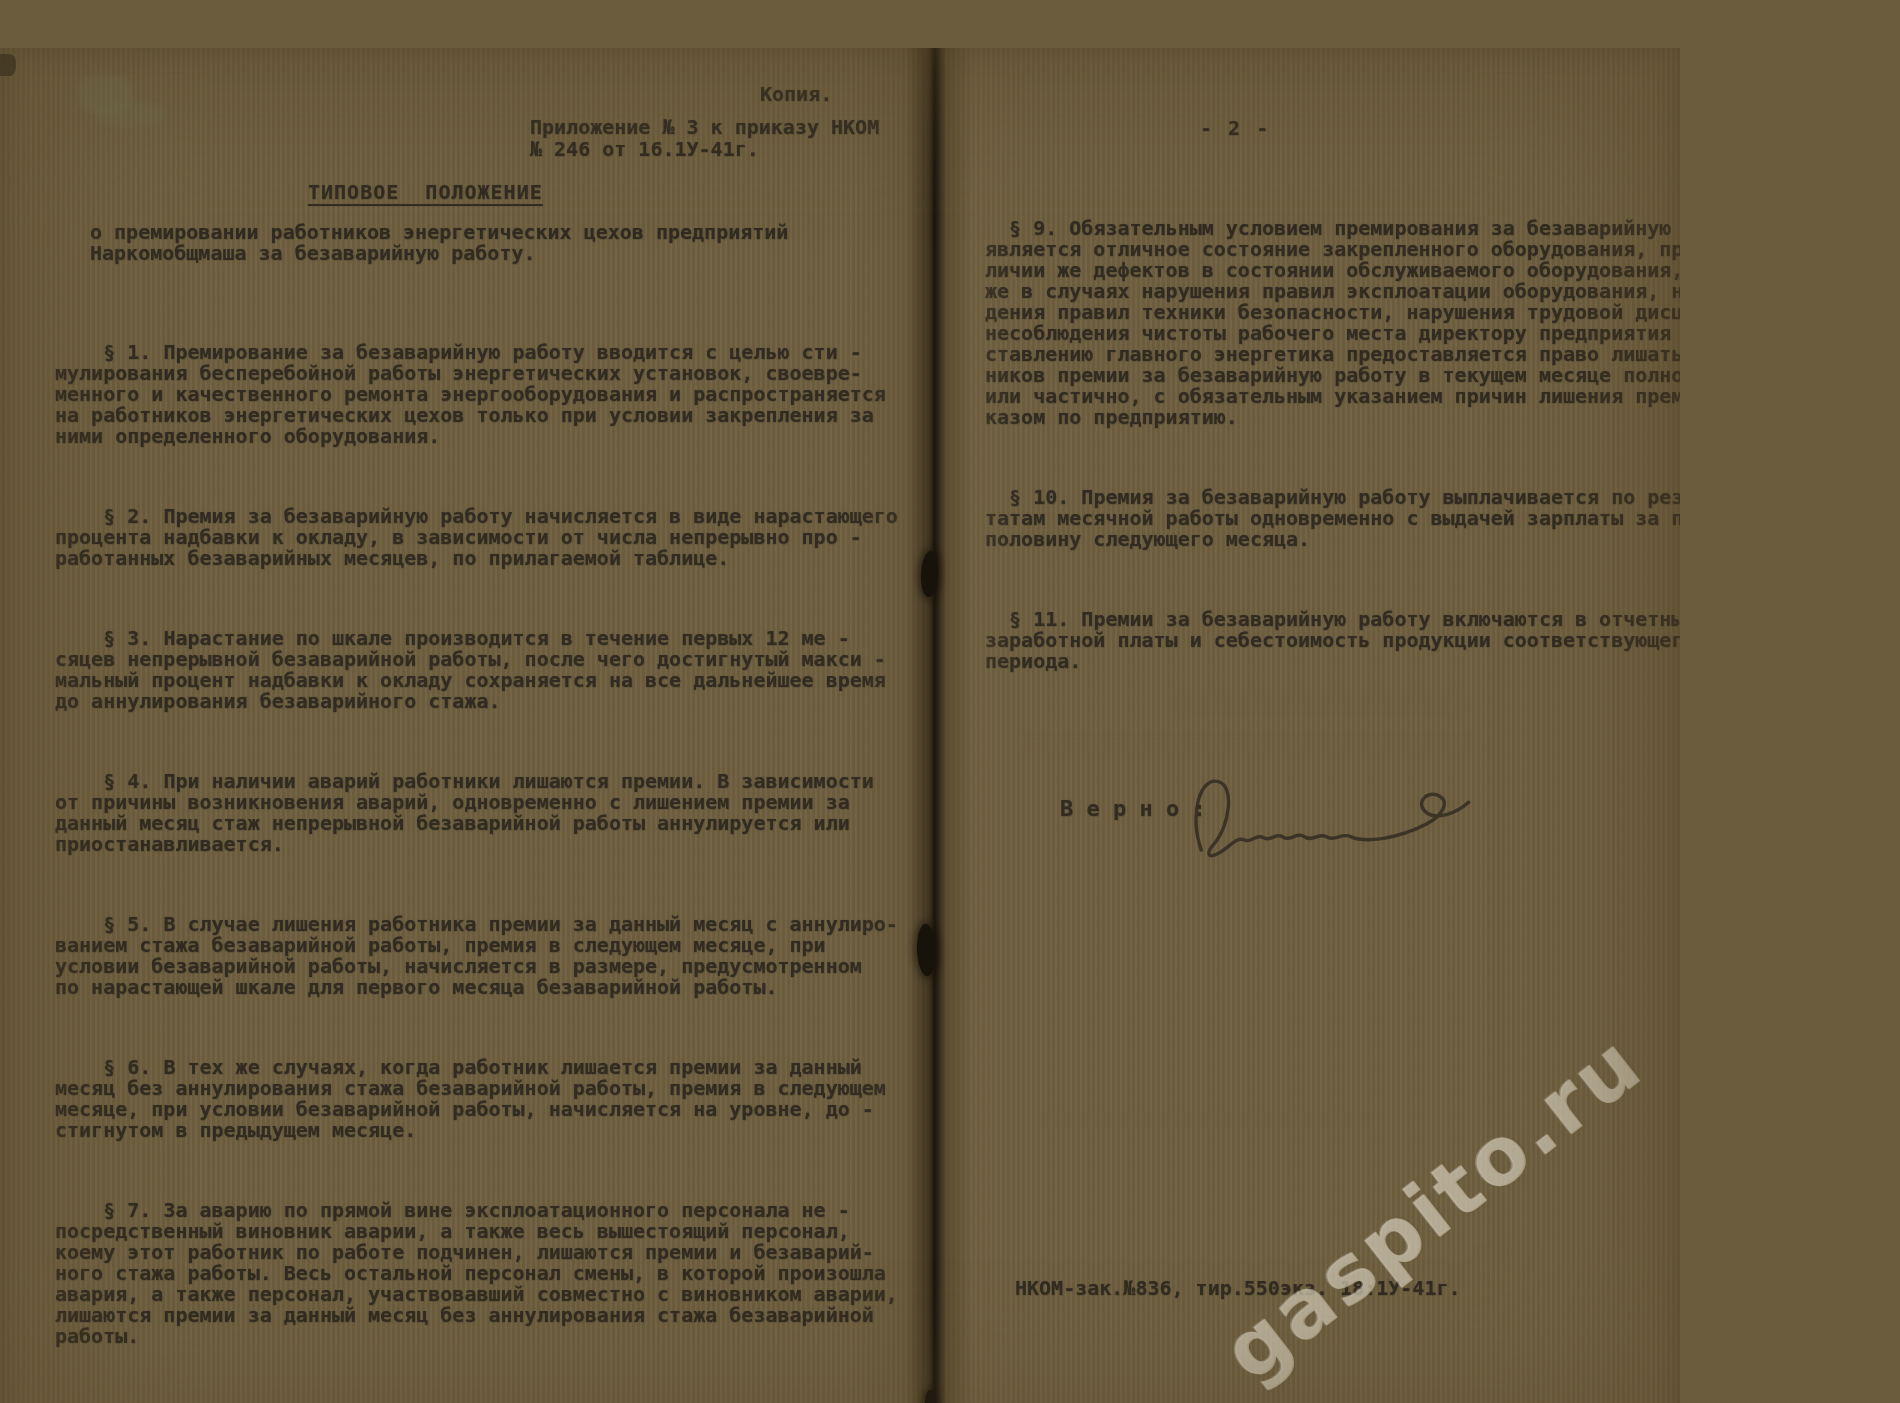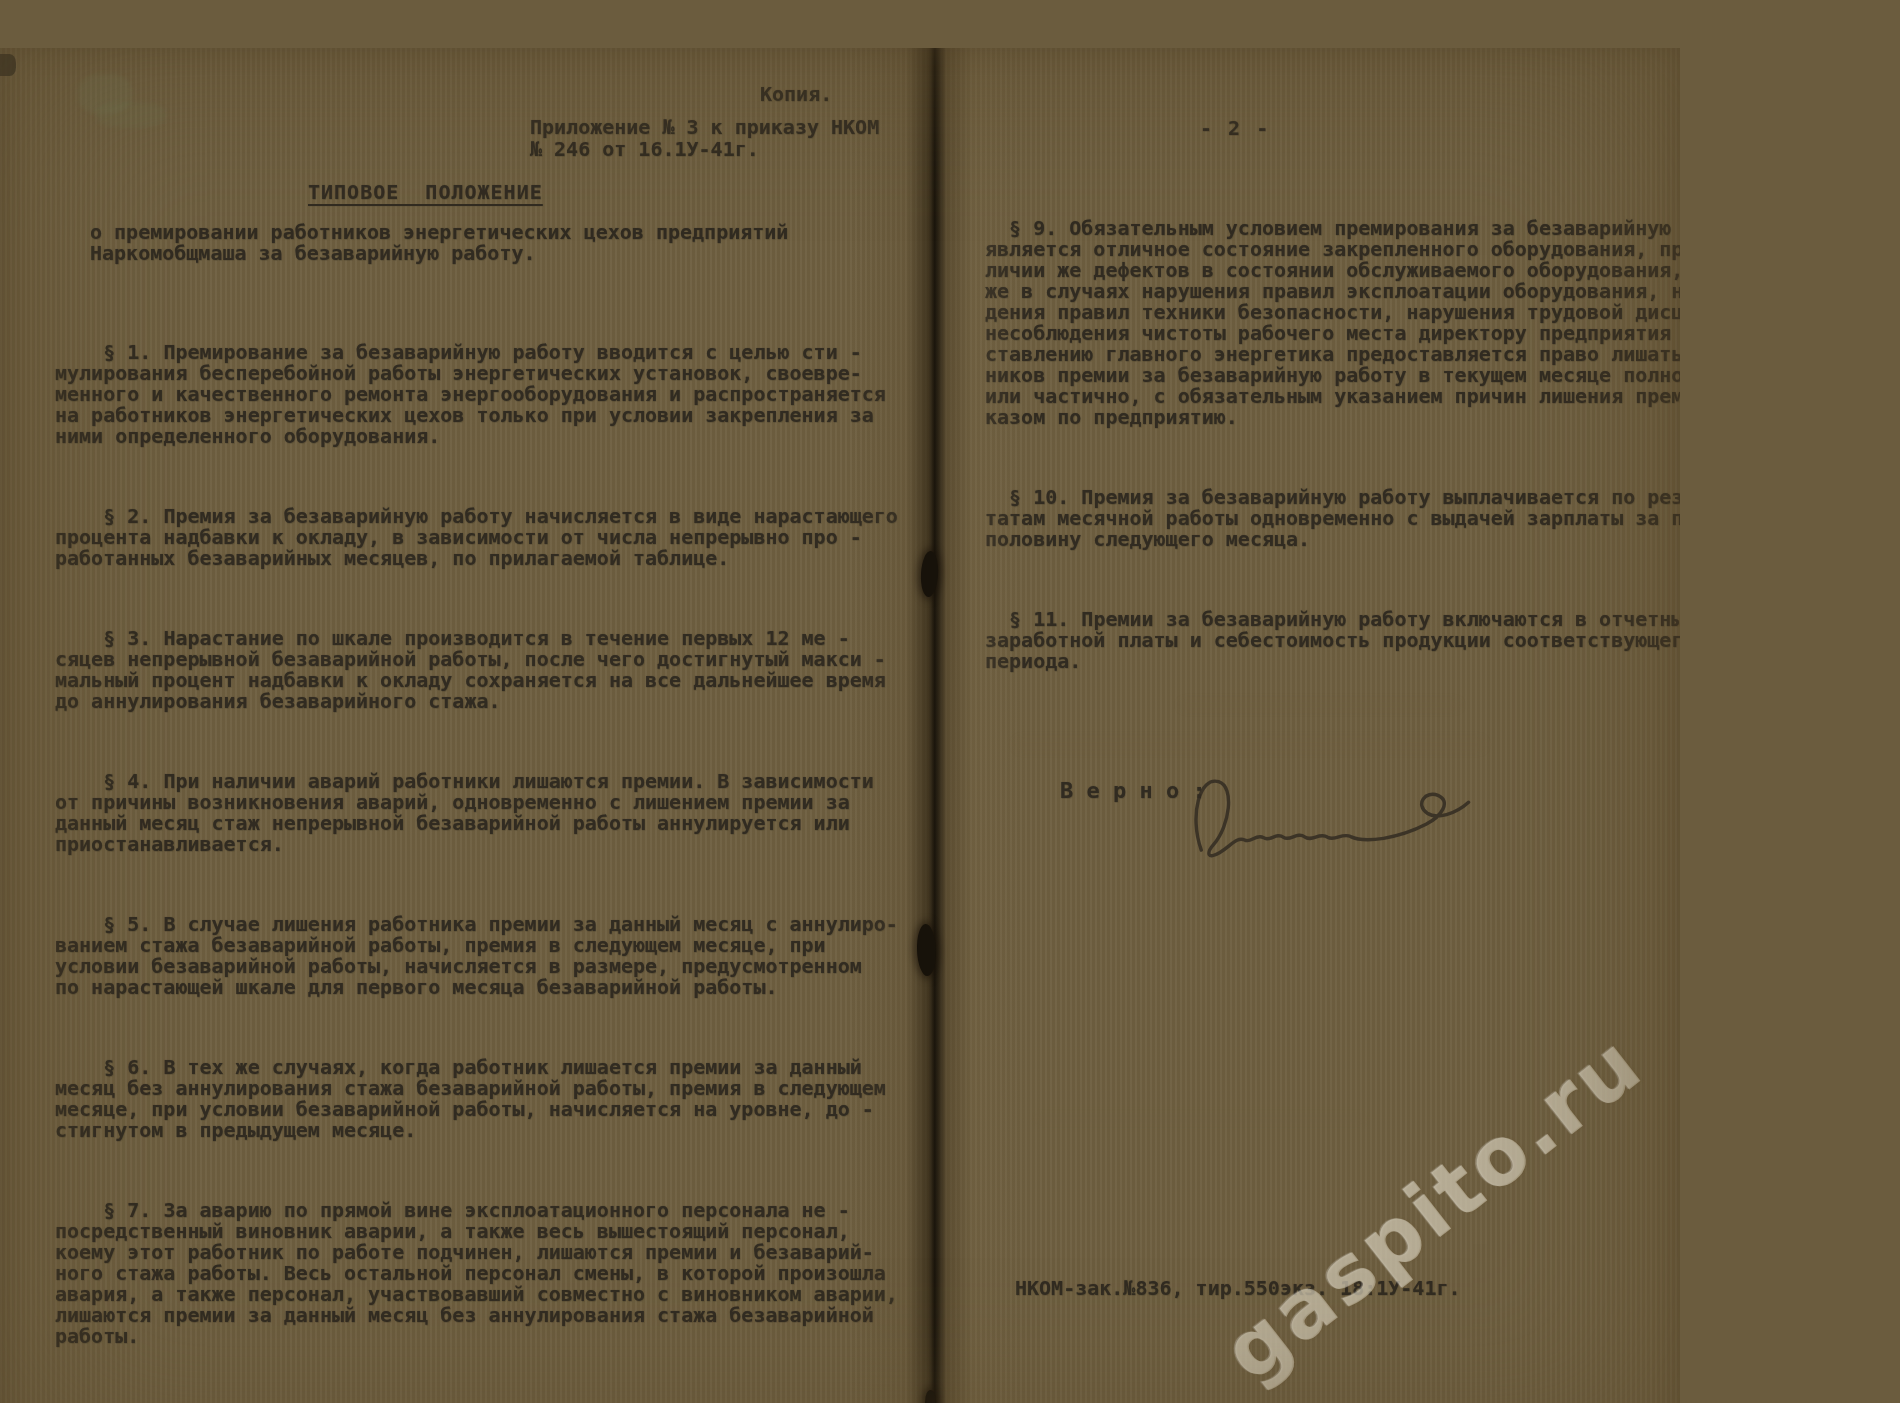--- a/index.html
+++ b/index.html
@@ -31,21 +31,21 @@
   .doc-subtitle{left:90px;top:174px;width:810px;text-align:left;font-size:20px;line-height:21px;}
   .body-left{left:55px;top:252px;width:870px;font-size:20px;line-height:21px;}
   .body-right{left:985px;top:128px;width:830px;font-size:20px;line-height:21px;}
   .para{margin:0 0 17px 0;white-space:pre-wrap;}
   .page-number{left:1200px;top:68px;font-size:20px;white-space:pre;letter-spacing:2px;}
   .handwritten-folio{left:1745px;top:40px;z-index:4;font-family:"DejaVu Serif","Liberation Serif",serif;
     font-style:italic;font-weight:700;font-size:46px;color:rgba(44,41,36,.88);
     transform:rotate(-11deg);text-shadow:0 0 1px rgba(44,41,36,.5);}
   .folio-underline{position:absolute;left:1733px;top:101px;width:76px;height:3px;z-index:4;
     background:rgba(44,41,36,.8);transform:rotate(-21deg);border-radius:2px;}
-  .certify{left:1060px;top:730px;font-size:22px;white-space:pre;}
+  .certify{left:1060px;top:748px;font-size:22px;white-space:pre;}
   .signature{position:absolute;left:1175px;top:705px;z-index:4;transform:rotate(-4deg);}
   .imprint{left:1015px;top:1228px;font-size:20px;}
   .watermark{position:absolute;left:1235px;top:1268px;z-index:6;
     font-family:"DejaVu Sans","Liberation Sans",sans-serif;font-weight:700;font-size:80px;
     letter-spacing:4px;color:rgba(246,240,222,.42);
     text-shadow:1px 1px 2px rgba(110,90,55,.35), -1px -1px 1px rgba(255,255,255,.28);
     transform:rotate(-38deg);transform-origin:left center;white-space:pre;}
   .gutter{position:absolute;left:850px;top:0;width:175px;height:1403px;z-index:5;pointer-events:none;
     background:linear-gradient(90deg, rgba(0,0,0,0) 0%, rgba(86,70,42,.22) 32%,
       rgba(42,32,15,.66) 45%, rgba(14,10,4,.88) 48.5%, rgba(68,54,30,.45) 55%,

